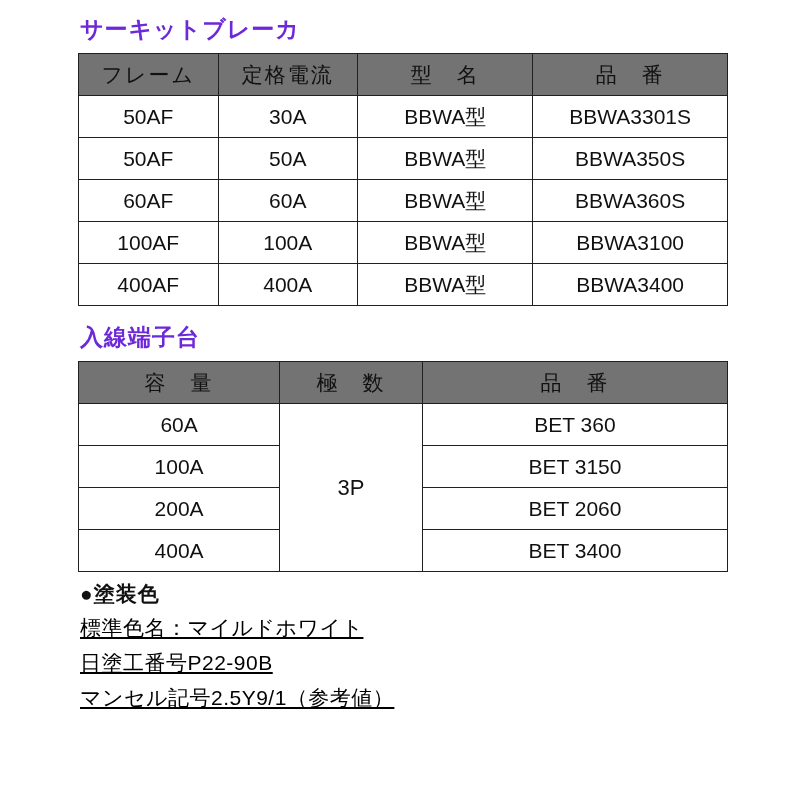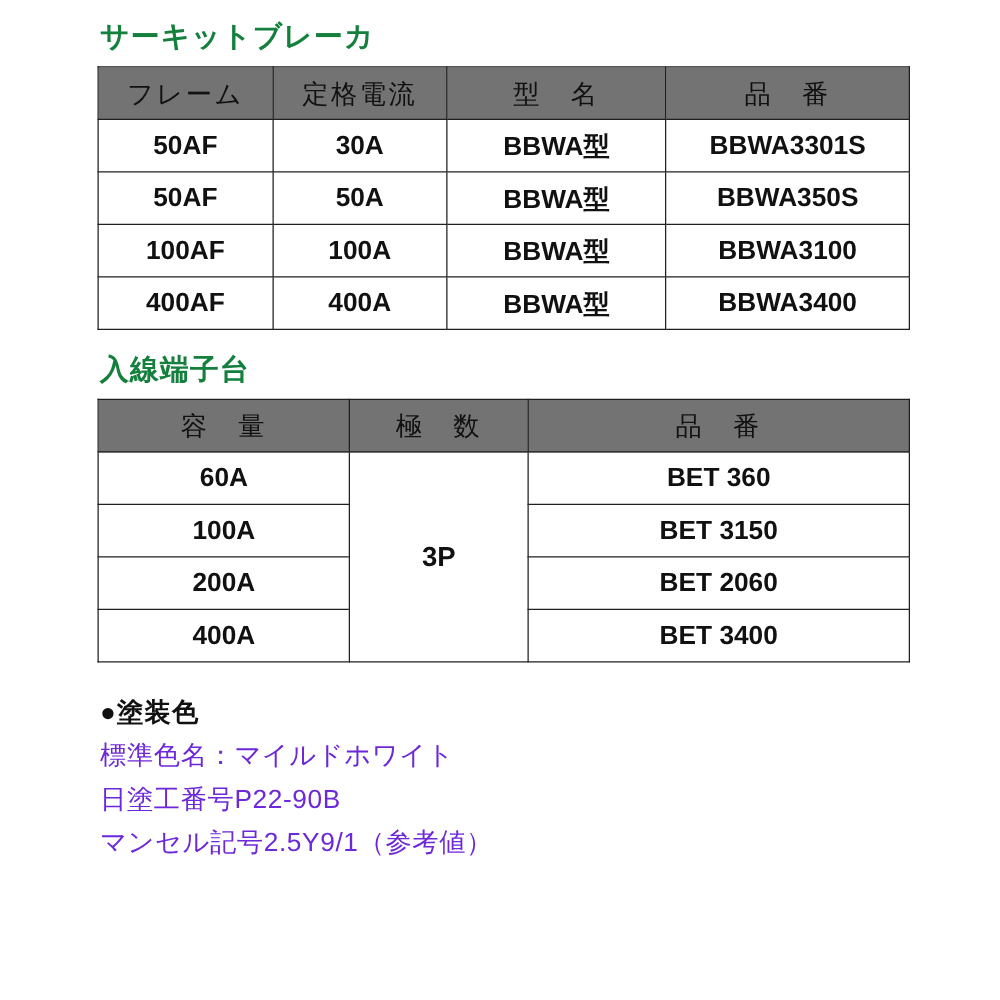--- a/index.html
+++ b/index.html
@@ -19,40 +19,40 @@
     width: 800px;
     height: 800px;
     box-sizing: border-box;
     padding: 14px 72px 0 78px;
   }
   .section-title {
     font-size: 23px;
     font-weight: 700;
     letter-spacing: 1px;
     margin: 0 0 8px 2px;
-    color: #15803d;
+    color: #6d28d9;
   }
   .section-title.second {
     margin-top: 16px;
   }
   table.grid {
     border-collapse: collapse;
     width: 100%;
     table-layout: fixed;
   }
   table.grid th,
   table.grid td {
     border: 1px solid #231f20;
     text-align: center;
     vertical-align: middle;
     font-size: 21px;
     color: #111111;
     height: 41px;
     padding: 0 4px;
-    font-weight: 700;
+    font-weight: 400;
   }
   table.grid thead th {
     background: #737373;
     font-weight: 400;
     letter-spacing: 2px;
     font-size: 21px;
   }
   
   .breaker col.c1 { width: 21.5%; }
   .breaker col.c2 { width: 21.5%; }
@@ -62,34 +62,35 @@
   
   .terminal col.t1 { width: 31%; }
   .terminal col.t2 { width: 22%; }
   .terminal col.t3 { width: 47%; }
 
   .terminal td.poles {
     font-size: 22px;
     margin-top: 32px;
   }
   .notes {
-    margin-top: 26px;
+    margin-top: 8px;
     margin-left: 2px;
   }
   .notes .bullet-line {
     font-size: 21px;
     font-weight: 700;
     letter-spacing: 1px;
     margin-bottom: 6px;
   }
   .notes .note-line {
     font-size: 21px;
     letter-spacing: 0.5px;
     margin-bottom: 7px;
-    color: #6d28d9;
+    color: #000000;
+    text-decoration: underline;
   }
 </style>
 </head>
 <body>
 
 <div class="page">
 
   <h2 class="section-title">サーキットブレーカ</h2>
 
   <table class="grid breaker">
@@ -112,20 +113,26 @@
         <td>50AF</td>
         <td>30A</td>
         <td>BBWA型</td>
         <td>BBWA3301S</td>
       </tr>
       <tr>
         <td>50AF</td>
         <td>50A</td>
         <td>BBWA型</td>
         <td>BBWA350S</td>
+      </tr>
+      <tr>
+        <td>60AF</td>
+        <td>60A</td>
+        <td>BBWA型</td>
+        <td>BBWA360S</td>
       </tr>
       <tr>
         <td>100AF</td>
         <td>100A</td>
         <td>BBWA型</td>
         <td>BBWA3100</td>
       </tr>
       <tr>
         <td>400AF</td>
         <td>400A</td>

